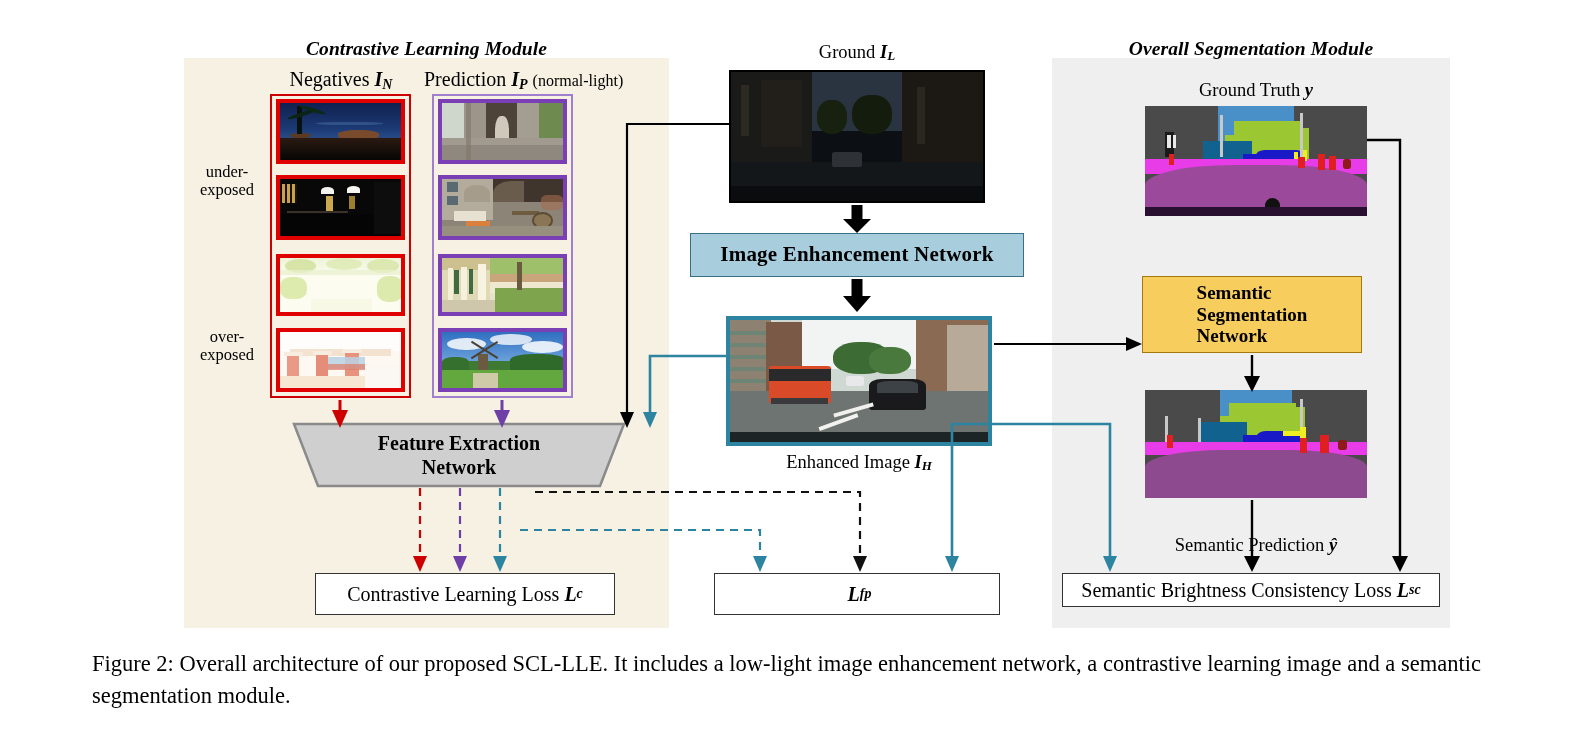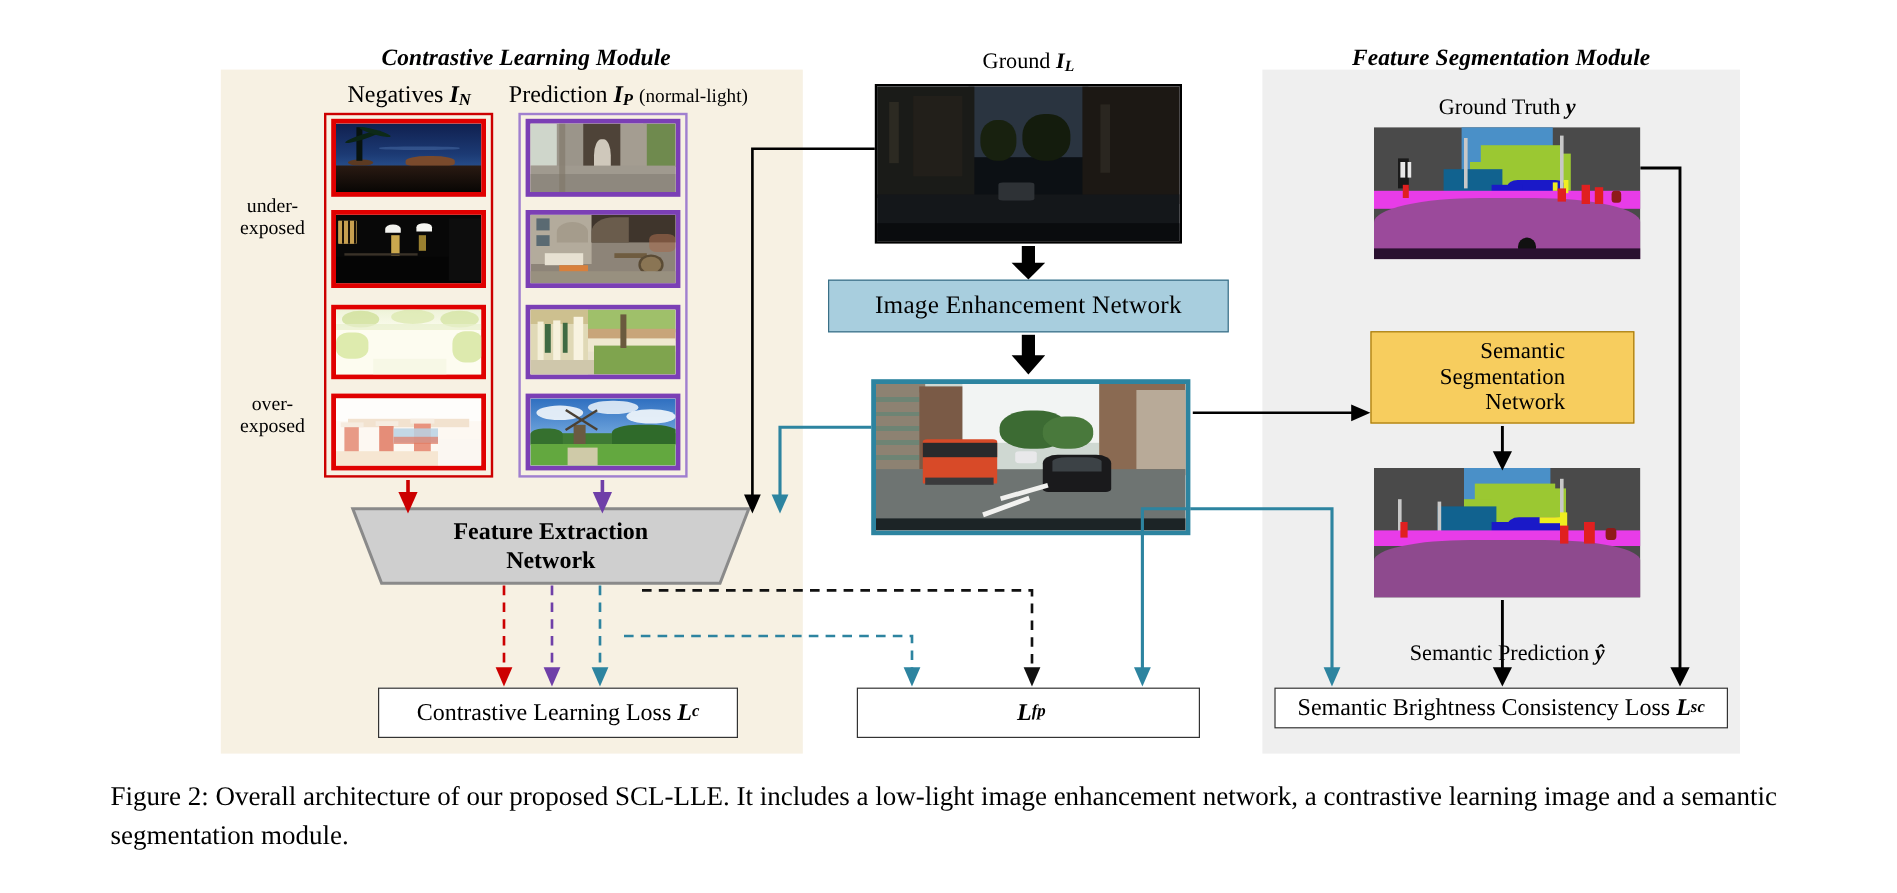--- a/index.html
+++ b/index.html
@@ -29,22 +29,22 @@
   .thumb.plain{border:2.5px solid #000;}
   .thumb.teal{border:4px solid #2d84a0;}
   .thumb .sky,.thumb .ly{position:absolute;}
 
   .colwrap{position:absolute;box-sizing:border-box;}
   .colwrap.neg{border:2px solid #cc0000;background:#f7f1e3;}
   .colwrap.pos{border:2px solid #a07fcf;background:#f7f1e3;}
 
   
   .pbox{position:absolute;box-sizing:border-box;display:flex;
-        align-items:center;justify-content:center;text-align:right;
-        font-weight:normal;line-height:1.14;}
+        align-items:center;justify-content:center;text-align:left;
+        font-weight:bold;line-height:1.14;}
   .pbox.ien{background:#a8cede;border:1.6px solid #3a6f86;font-size:21px;
             letter-spacing:.2px;}
   .pbox.ssn{background:#f5c council;}
   .pbox.ssn{background:#f7cd5e;border:1.6px solid #a5790c;font-size:19px;}
   .lossbox{position:absolute;box-sizing:border-box;background:#fff;
       border:1.5px solid #333;display:flex;align-items:center;
       justify-content:center;font-size:20px;white-space:nowrap;}
   .lossbox .it{font-style:italic;font-weight:bold;}
   .lossbox .sub{font-size:14px;vertical-align:-0.2em;font-style:italic;font-weight:bold;}
 
@@ -60,22 +60,22 @@
   .cap-label .sub{font-size:13px;vertical-align:-0.18em;font-style:italic;font-weight:bold;}
 </style>
 </head>
 <body>
 
 <div id="canvas">
 
   <div class="abs panel-cl"></div>
   <div class="abs panel-ss"></div>
 
-  <div class="abs module-title" style="left:196px;top:38px;width:485px;font-family:Liberation Serif, serif;">Contrastive Learning Module</div>
-  <div class="abs module-title" style="left:1052px;top:38px;width:398px;">Feature Segmentation Module</div>
+  <div class="abs module-title" style="left:184px;top:38px;width:485px;font-family:Liberation Serif, serif;">Contrastive Learning Module</div>
+  <div class="abs module-title" style="left:1052px;top:38px;width:398px;">Overall Segmentation Module</div>
 
   <div class="abs hdr" style="left:256px;top:68px;width:170px;">
     <span>Negatives</span>
     <span class="it">I</span><span class="sub">N</span>
   </div>
   <div class="abs hdr" style="left:424px;top:68px;width:244px;text-align:left;">
     <span>Prediction</span>
     <span class="it">I</span><span class="sub">P</span>
     <span class="small">(normal-light)</span>
   </div>
@@ -243,20 +243,24 @@
     <div class="ly" style="left:0;top:58%;width:100%;height:42%;background:#6e7472;"></div>
     <div class="ly" style="left:15%;top:38%;width:24%;height:30%;background:#d84a28;border-radius:6% 6% 2% 2%;"></div>
     <div class="ly" style="left:15%;top:40%;width:24%;height:10%;background:#2a2a2c;"></div>
     <div class="ly" style="left:16%;top:64%;width:22%;height:5%;background:#3a3a3c;"></div>
     <div class="ly" style="left:54%;top:48%;width:22%;height:26%;background:#1a1a1c;border-radius:22% 22% 8% 8%;"></div>
     <div class="ly" style="left:57%;top:50%;width:16%;height:10%;background:#3c4246;border-radius:30% 30% 0 0;"></div>
     <div class="ly" style="left:45%;top:46%;width:7%;height:8%;background:#e8e8ea;border-radius:20%;"></div>
     <div class="ly" style="left:40%;top:72%;width:16%;height:3%;background:#f0f0ee;transform:rotate(-16deg);"></div>
     <div class="ly" style="left:34%;top:82%;width:16%;height:3.5%;background:#f2f2f0;transform:rotate(-20deg);"></div>
     <div class="ly" style="left:0;top:92%;width:100%;height:8%;background:#1c2426;"></div>
+  </div>
+  <div class="abs cap-label" style="left:726px;top:452px;width:266px;">
+    <span>Enhanced Image</span>
+    <span class="it">I</span><span class="sub">H</span>
   </div>
 
   <div class="abs cap-label" style="left:1145px;top:80px;width:222px;">
     <span>Ground Truth</span>
     <span class="it">y</span>
   </div>
   <div class="thumb" style="left:1145px;top:106px;width:222px;height:110px;border:0;">
     <div class="ly" style="inset:0;background:#4a4a4a;"></div>
     <div class="ly" style="left:33%;top:0;width:34%;height:46%;background:#4a90c8;"></div>
     <div class="ly" style="left:40%;top:14%;width:30%;height:34%;background:#9bc832;"></div>

